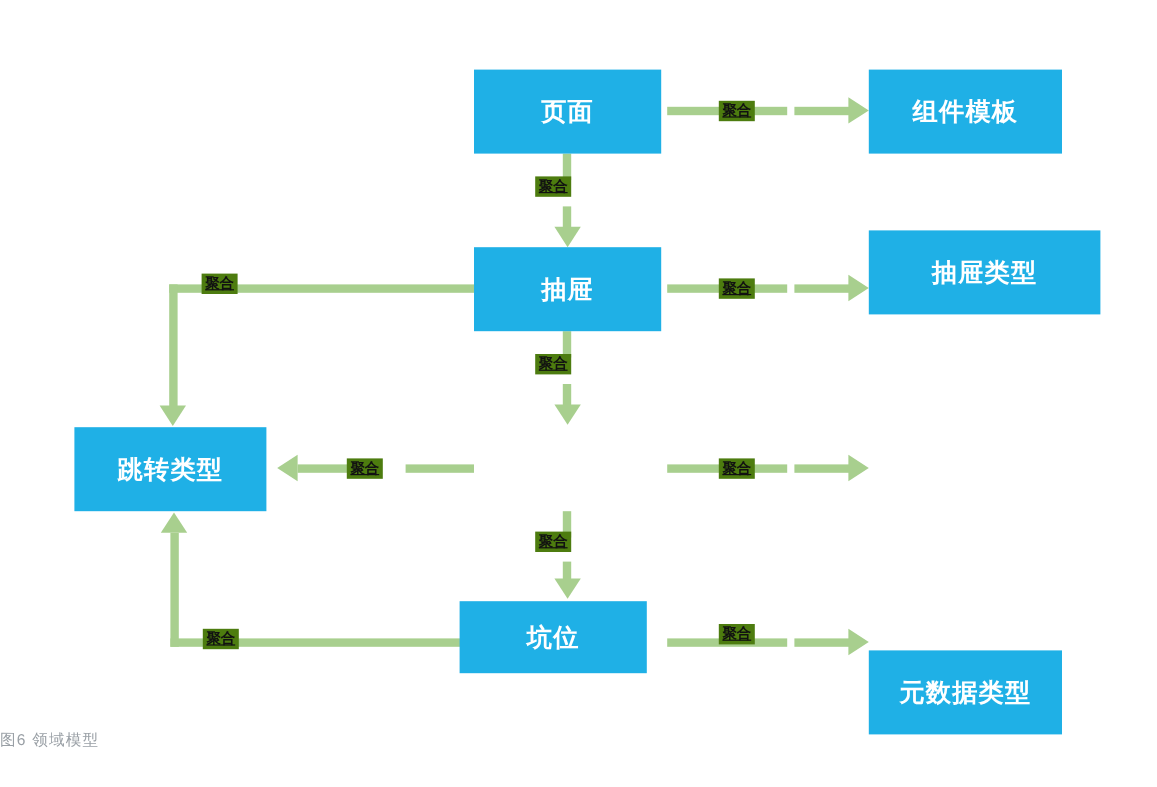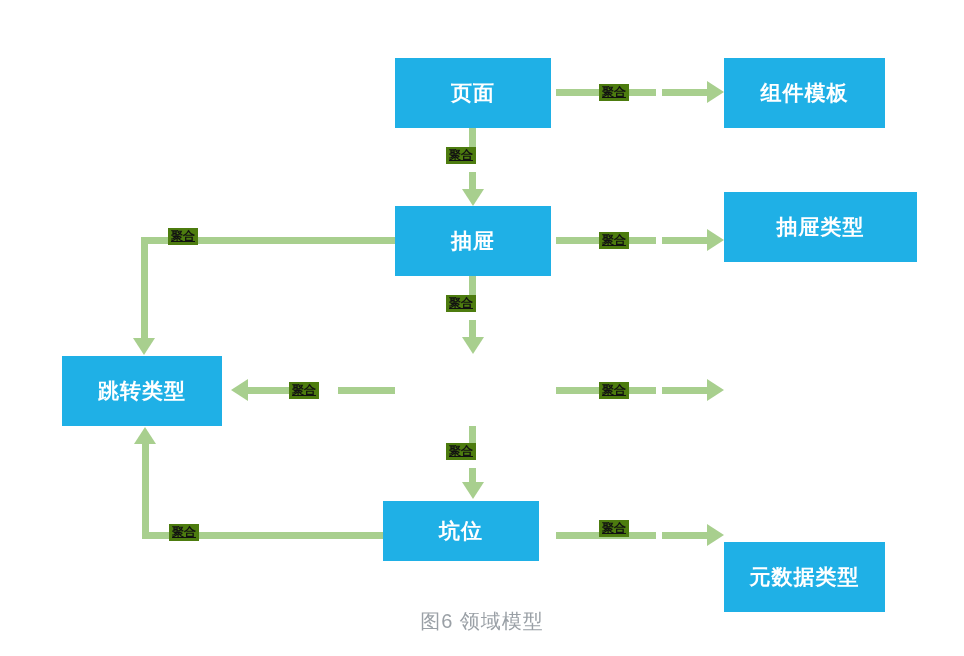--- a/index.html
+++ b/index.html
@@ -84,23 +84,23 @@
     white-space: nowrap;
     background: #4d7c0f;
     padding: 0 3px;
     z-index: 4;
     text-decoration: underline;
   }
   
   .caption {
     position: absolute;
     width: 100%;
-    text-align: center;
+    text-align: left;
     color: #9aa0a6;
-    font-size: 20px;
+    font-size: 13px;
     letter-spacing: 1px;
   }
 </style>
 </head>
 <body>
 
 <div id="canvas">
 
   <div class="hline" style="left:556px; top:89px; width:100px;"></div>
   <div class="hline" style="left:662px; top:89px; width:48px;"></div>

